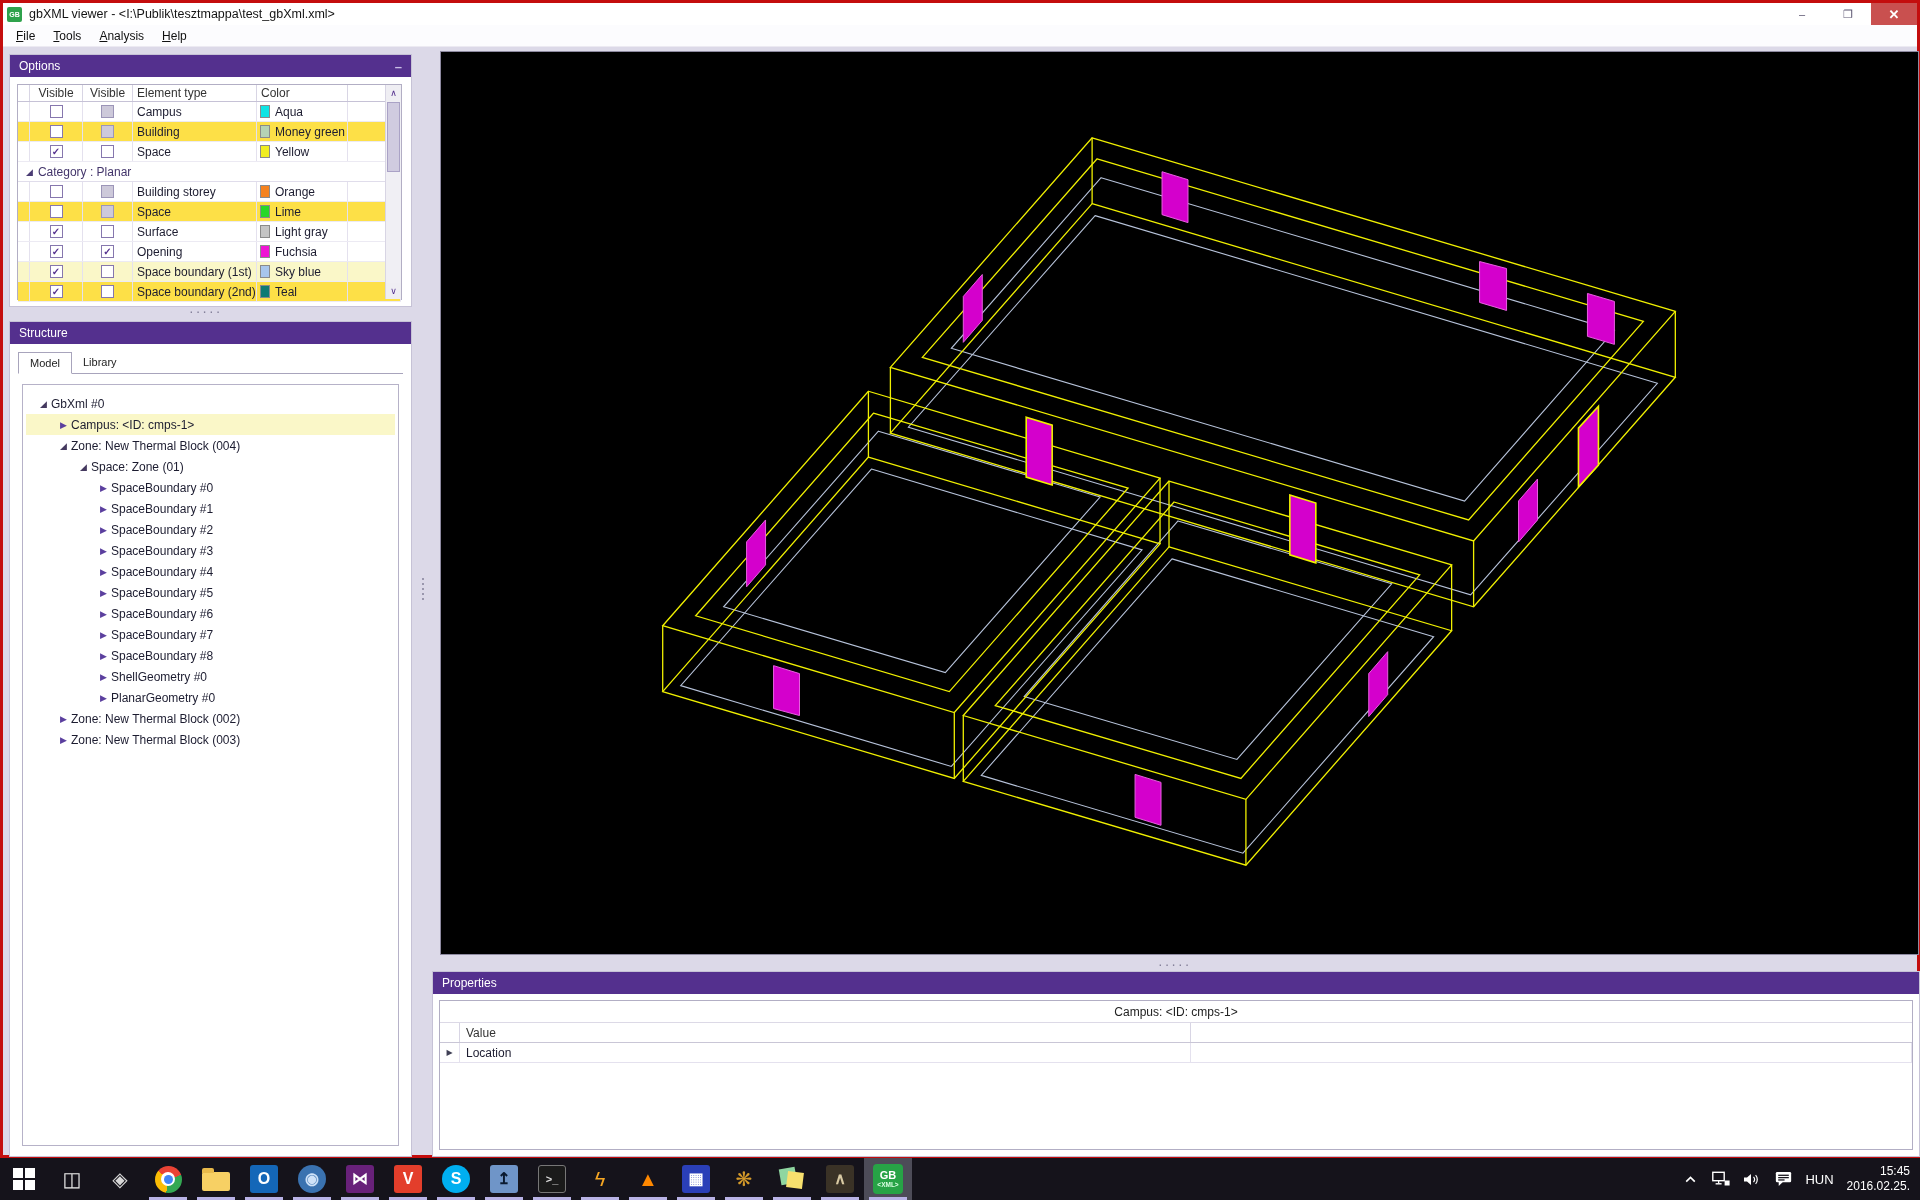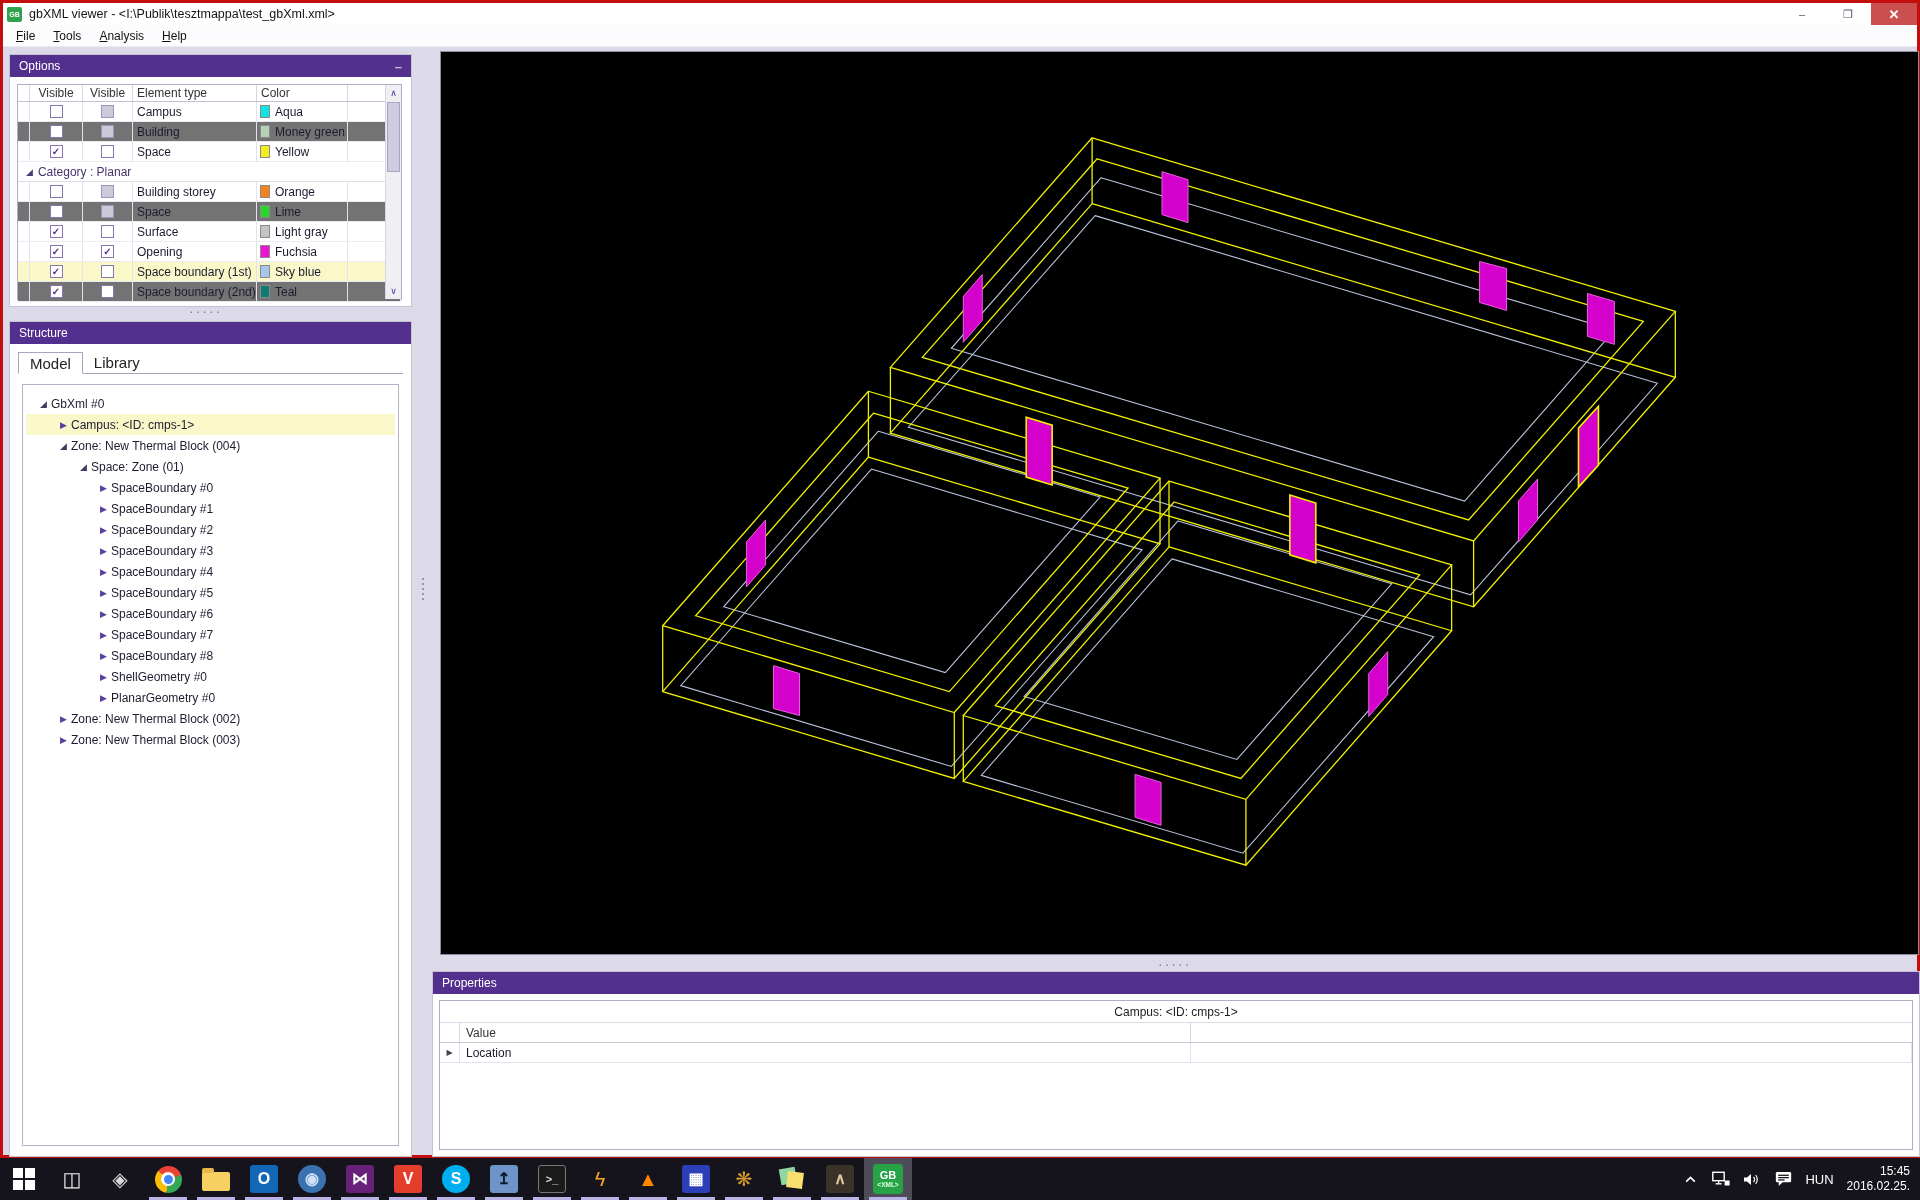--- a/index.html
+++ b/index.html
@@ -28,38 +28,38 @@
     border:1px solid #c6c2d6;}
   #options-table{position:absolute;left:7px;top:29px;width:385px;height:216px;
     border:1px solid #b2aec4;background:#fff;}
   .opt-grid{display:grid;grid-template-columns:12px 53px 50px 124px 91px auto;align-items:center;text-align:right;}
   .opt-head{height:17px;border-bottom:1px solid #c6c2d6;font-size:12px;color:#333;}
   .opt-head span{height:100%;display:flex;align-items:center;border-right:1px solid #d8d5e4;padding-left:4px;}
   .opt-head .hc{justify-content:center;padding-left:0;}
   .opt-row{height:20px;font-size:12px;color:#1c1c30;border-bottom:1px solid #eceaf3;}
   .opt-row .cell{height:100%;display:flex;align-items:center;border-right:1px solid #e4e1ee;}
   .opt-row .cc{justify-content:center;}
-  .opt-row.tint{background:#737373;}
+  .opt-row.tint{background:#fde047;}
   .opt-row.sel{background:#faf7c8;}
   .cb{width:13px;height:13px;border:1px solid #8677ae;background:#fff;display:flex;
     align-items:center;justify-content:center;font-size:10px;color:#54308e;font-weight:bold;line-height:1;}
   .cb.dis{background:#cdc9da;border-color:#9c95b8;}
   .swatch{width:10px;height:13px;border:1px solid #8a8a8a;margin:0 5px 0 3px;flex:none;}
   .opt-group{height:20px;display:flex;align-items:center;font-size:12px;color:#43356b;
     border-bottom:1px solid #e0ddeb;}
   .opt-group .tri{color:#4a3c74;font-size:9px;margin:0 5px 0 8px;}
   .vscroll{position:absolute;top:0;right:0;width:16px;bottom:0;background:#f0eff4;border-left:1px solid #d8d5e4;}
   .vs-arrow{height:16px;display:flex;align-items:center;justify-content:center;color:#54308e;
     font-size:9px;background:#efeef3;}
   .vs-arrow.dn{position:absolute;bottom:0;left:0;right:0;}
   .vs-thumb{position:absolute;top:17px;left:1px;right:1px;height:70px;background:#d0cbe0;border:1px solid #aaa2c6;}
   #structure-panel{position:absolute;left:6px;top:318px;width:403px;height:836px;background:#fff;
     border:1px solid #c6c2d6;}
   .tabs{display:flex;align-items:flex-end;height:26px;margin:4px 8px 0 8px;border-bottom:1px solid #a8a4bc;}
-  .tab{height:22px;padding:0 11px;font-size:15px;color:#222;display:flex;align-items:center;}
+  .tab{height:22px;padding:0 11px;font-size:11px;color:#222;display:flex;align-items:center;}
   .tab.active{background:#fff;border:1px solid #a8a4bc;border-bottom:1px solid #fff;margin-bottom:-1px;}
   #tree-box{position:absolute;left:12px;right:12px;top:62px;bottom:10px;border:1px solid #b6b2c8;
     background:#fff;overflow:hidden;padding-top:8px;}
   .tree-item{height:21px;display:flex;align-items:center;font-size:12px;color:#1c1c30;margin:0 3px;}
   .tree-item .tw{width:15px;flex:none;text-align:center;color:#5b3f9e;}
   .tree-item .tw.exp{color:#45395f;font-size:9px;}
   .tree-item .tw.col{font-size:9px;}
   .tree-item.sel{background:#faf7c8;}
   
   #viewport{position:absolute;left:437px;top:48px;width:1479px;height:904px;background:#000;

